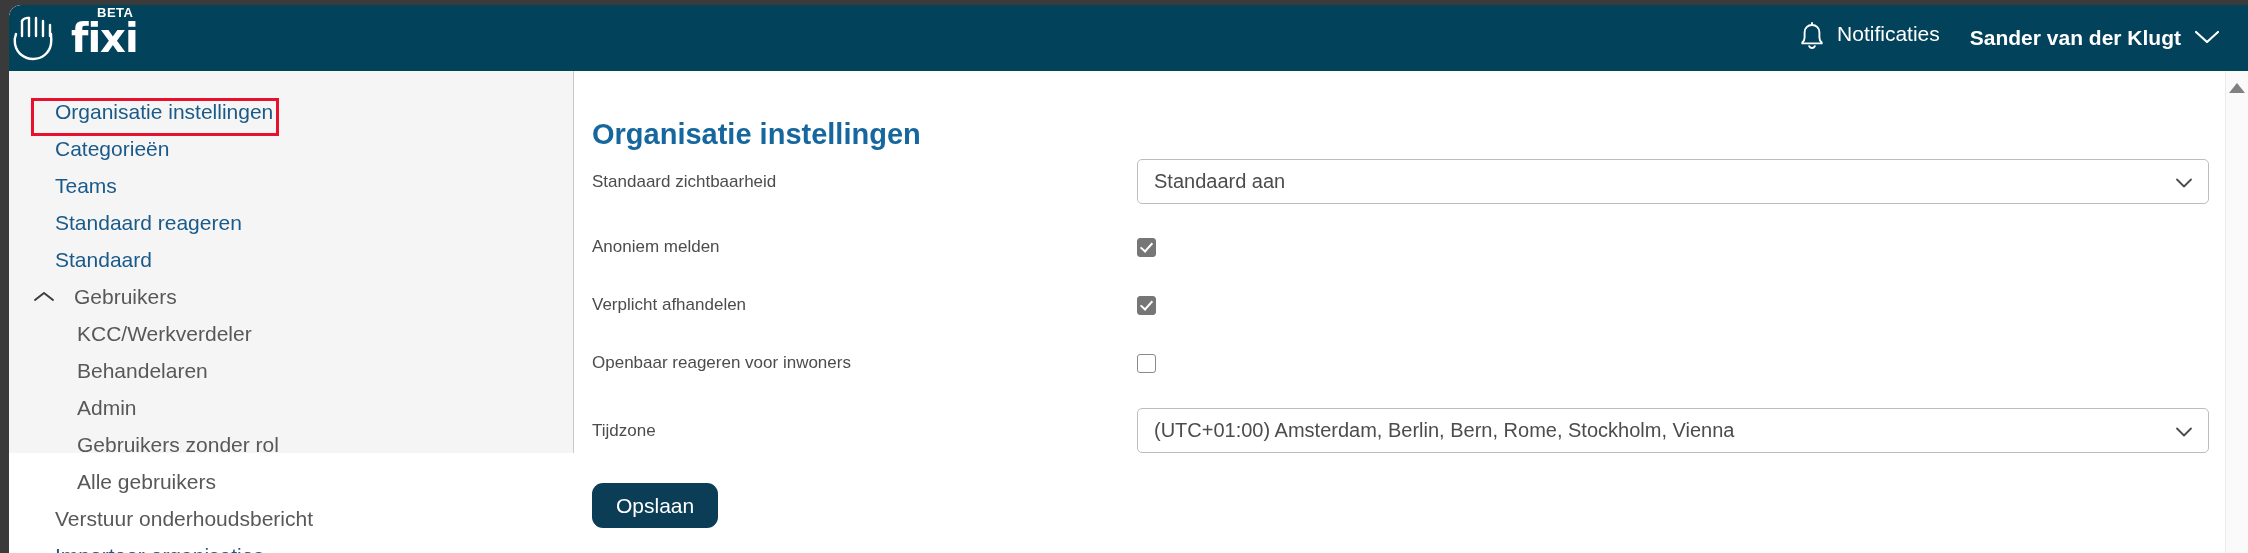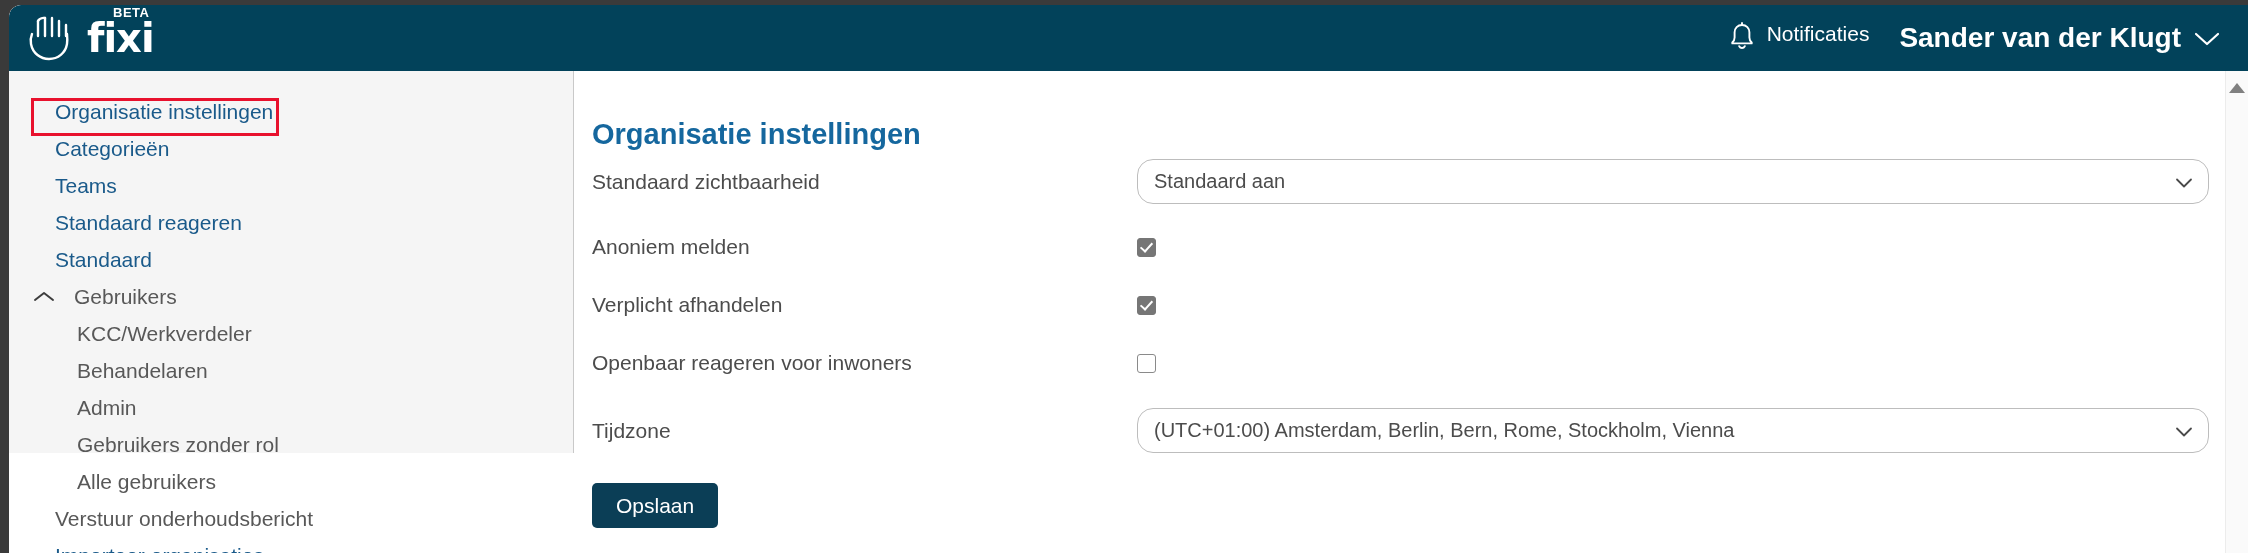--- a/index.html
+++ b/index.html
@@ -31,21 +31,21 @@
     position: absolute;
     left: 0;
     top: 0;
     width: 2239px;
     height: 66px;
     background: #02425a;
     border-top-left-radius: 12px;
     display: flex;
     align-items: center;
     box-sizing: border-box;
-    padding: 0 28px 0 16px;
+    padding: 0 28px 0 0;
   }
   #logo-block {
     display: flex;
     align-items: center;
     gap: 10px;
   }
   #logo-hand { display:block; }
   #logo-wordmark {
     position: relative;
     display: inline-block;
@@ -82,21 +82,21 @@
     gap: 12px;
     color: #ffffff;
     font-size: 21px;
     font-family: "Liberation Sans", sans-serif;
   }
   #user-menu {
     display: flex;
     align-items: center;
     gap: 13px;
     color: #ffffff;
-    font-size: 28px;
+    font-size: 21px;
     font-weight: 700;
     font-family: "Liberation Sans", sans-serif;
   }
 
   
   #content-wrap {
     position: absolute;
     left: 0;
     top: 66px;
     width: 2239px;
@@ -168,32 +168,32 @@
   }
   .form-row {
     display: flex;
     align-items: center;
     margin-bottom: 20px;
     min-height: 30px;
   }
   .form-label {
     width: 545px;
     flex: 0 0 545px;
-    font-size: 21px;
+    font-size: 17px;
     color: #4c4c4c;
     font-family: "Liberation Sans", sans-serif;
     white-space: nowrap;
   }
   .form-control { flex: 1 1 auto; }
   .select-box {
     position: relative;
     width: 1072px;
     height: 45px;
     border: 1px solid #bdbdbd;
-    border-radius: 16px;
+    border-radius: 5px;
     background: #ffffff;
     box-sizing: border-box;
     display: flex;
     align-items: center;
     padding: 0 16px;
     font-size: 20px;
     color: #4c4c4c;
     cursor: pointer;
     font-family: "Liberation Sans", sans-serif;
   }
@@ -234,21 +234,21 @@
   #row-visibility { margin-bottom: 28px; }
   #row-anoniem, #row-verplicht { margin-bottom: 28px; }
   #row-openbaar { margin-bottom: 30px; }
   #row-tijdzone { margin-bottom: 30px; }
   #save-button {
     display: inline-block;
     background: #0b3e56;
     color: #ffffff;
     font-size: 21px;
     padding: 12px 24px;
-    border-radius: 5px;
+    border-radius: 11px;
     border: none;
     cursor: pointer;
     font-family: "Liberation Sans", sans-serif;
     line-height: 1;
   }
 
   
   #page-scrollbar {
     position: absolute;
     right: 0;

